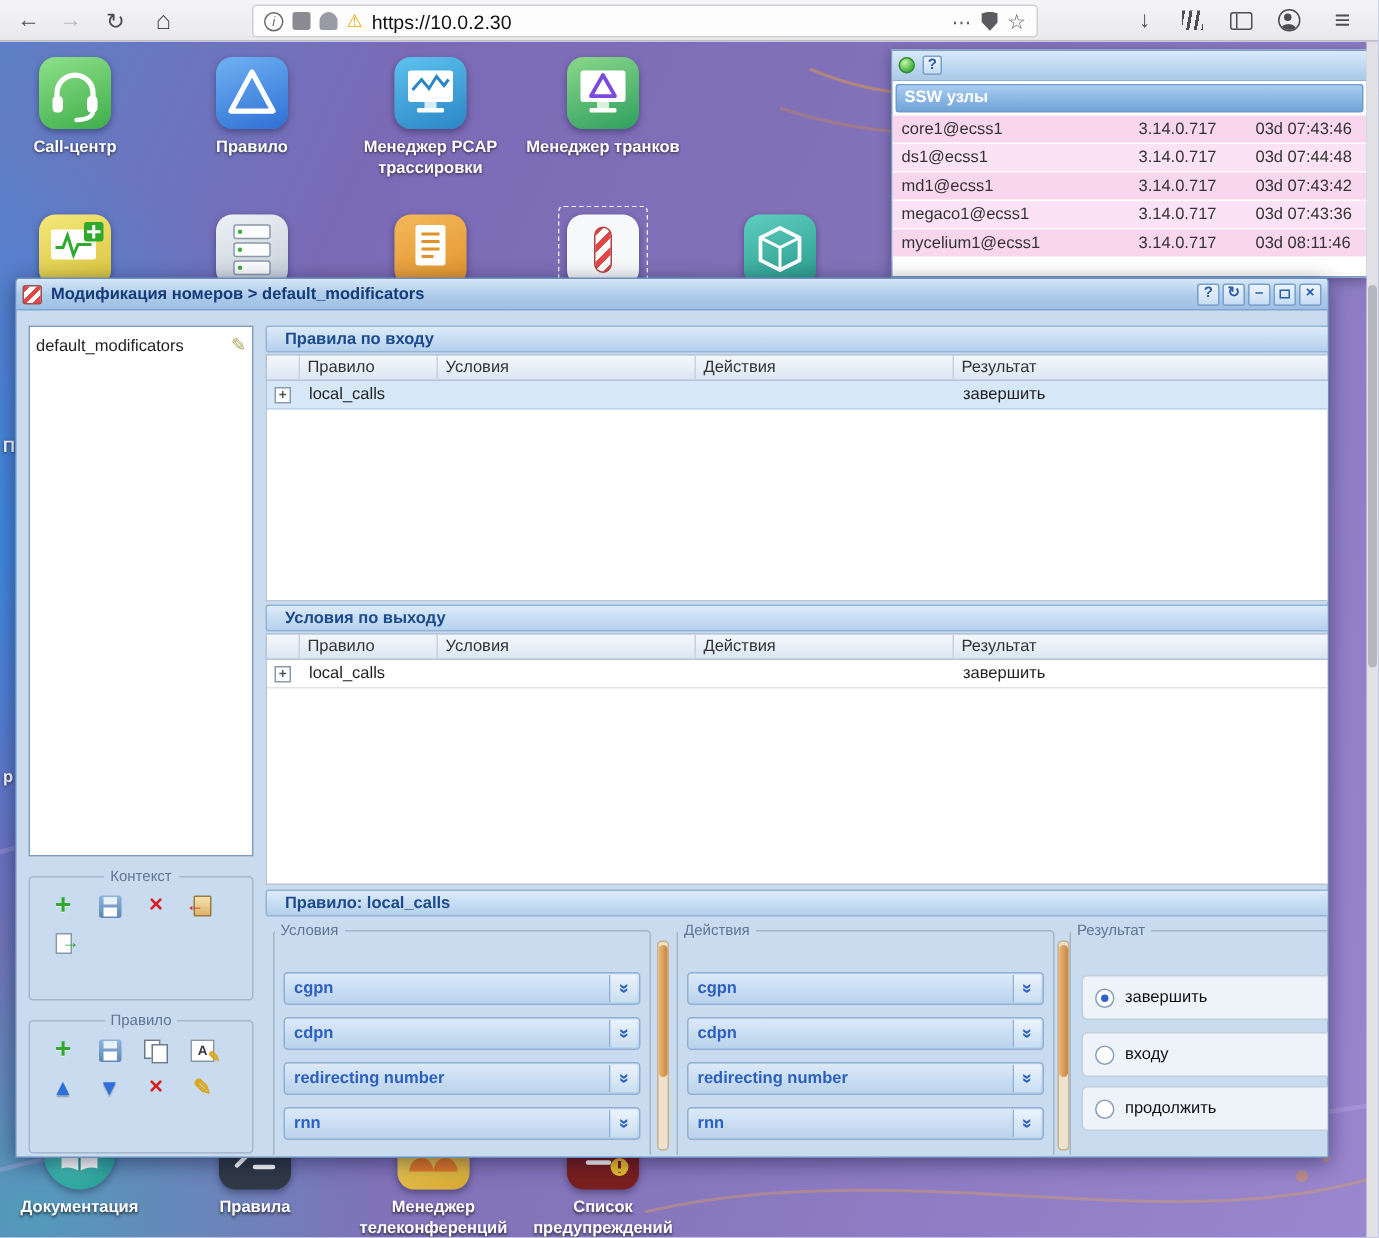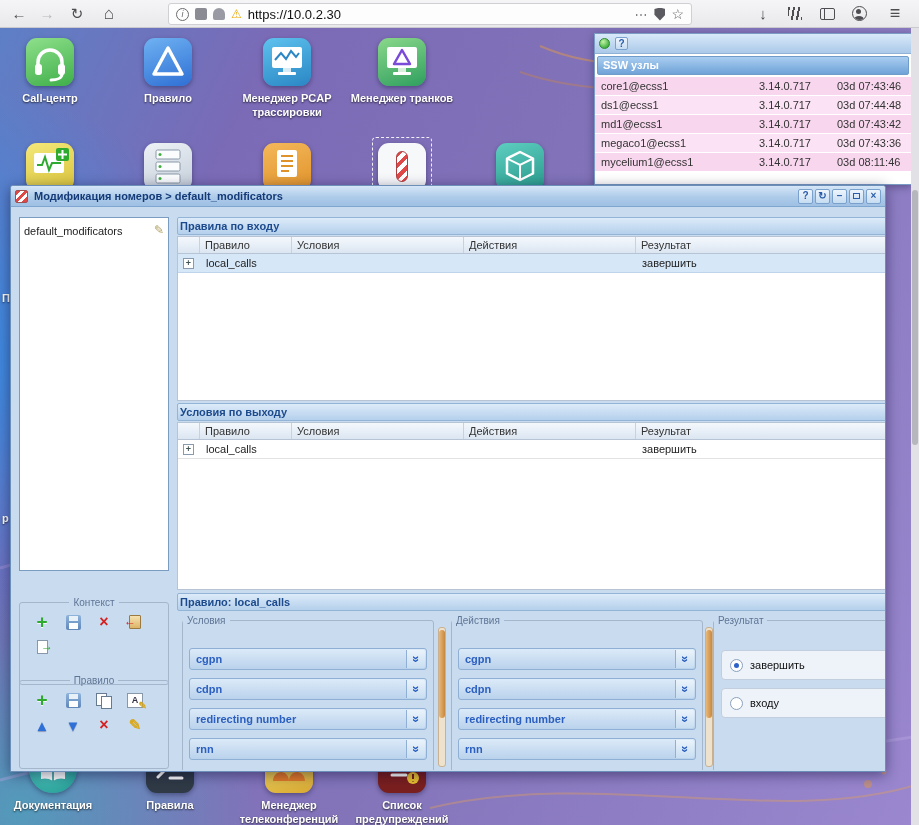--- a/index.html
+++ b/index.html
@@ -96,21 +96,21 @@
 .copy::before{left:0;top:0}
 .copy::after{left:5px;top:3px}
 .door{width:12px;height:14px;background:linear-gradient(#f6e2b0,#ddb468);border:1px solid #9a7a40;border-radius:1px}
 .door-arr{position:absolute;left:1px;top:3px;color:#d62020;font-weight:bold;font-size:12px}
 .pg{width:11px;height:14px;background:#fff;border:1px solid #8898a8}
 .pg-arr{position:absolute;right:1px;top:3px;color:#2faa2f;font-weight:bold;font-size:12px}
 .ab{width:16px;height:15px;background:#fff;border:1px solid #8898a8;font-size:9px;color:#334;display:flex;align-items:center;justify-content:center;font-weight:bold}
 .ab-p{position:absolute;right:0;bottom:0;color:#d8a820;font-size:10px}
 
 .rr{position:absolute;left:166px;top:31px;width:729px;height:553px}
-.hdr{position:absolute;left:0;width:727px;height:18px;background:linear-gradient(#ddebf9,#b4d0ec);border:1px solid #94b4d6;border-radius:2px;font-weight:bold;font-size:11px;color:#1c4a8c;padding-left:2px;line-height:16px}
+.hdr{position:absolute;left:0;width:727px;height:18px;background:linear-gradient(#ddebf9,#b4d0ec);border:1px solid #94b4d6;border-radius:2px;font-weight:bold;font-size:11px;color:#1c4a8c;padding-left:12px;line-height:16px}
 .thead{position:absolute;left:0;width:727px;height:18px;display:flex;background:linear-gradient(#f4f8fc,#dbe6f2);border:1px solid #b6c4d6}
 .th{font-size:11px;color:#333;padding-left:5px;line-height:16px;border-right:1px solid #c6d2e0}
 .th0{width:22px}.th1{width:92px}.th2{width:172px}.th3{width:172px}.th4{flex:1;border-right:none}
 .tbody{position:absolute;left:0;width:727px;background:#fff;border:1px solid #b6c4d6;border-top:none}
 .trow{position:relative;height:19px;font-size:11px;color:#222;border-bottom:1px solid #e2e2e2}
 .trow.sel{background:#d6e7f8;border-bottom:1px solid #bdd4ec}
 .exp{position:absolute;left:5px;top:4px;width:11px;height:11px;border:1px solid #8a9aae;background:#fff;font-size:9px;line-height:9px;text-align:center;color:#455;font-weight:bold}
 .trow .rule{position:absolute;left:28px;top:3px}
 .trow .res{position:absolute;left:464px;top:3px}
 
@@ -354,21 +354,21 @@
       </span>
     </div>
 
     <div class="ctx-list">
       <div class="ctx-item">
         <span>default_modificators</span>
         <span class="lp">✎</span>
       </div>
     </div>
 
-    <fieldset style="left:8px;top:411px;width:150px;height:88px">
+    <fieldset style="left:8px;top:393px;width:150px;height:88px">
       <legend class="cent">Контекст</legend>
       <div class="btnrow">
         <span class="tool">
             <b class="g-plus">+</b>
           </span>
         <span class="tool">
             <span class="fd"></span>
           </span>
         <span class="tool">
             <b class="r-x">×</b>
@@ -523,20 +523,24 @@
         <fieldset style="left:536px;top:2px;width:185px;height:168px">
           <legend>Результат</legend>
           <div class="opt" style="top:24px">
             <span class="radio on"></span>
             <span>завершить</span>
           </div>
           <div class="opt" style="top:62px">
             <span class="radio"></span>
             <span>входу</span>
           </div>
+          <div class="opt" style="top:98px">
+            <span class="radio"></span>
+            <span>продолжить</span>
+          </div>
         </fieldset>
       </div>
     </div>
   </div>
 
   <div class="pscroll">
       <span class="pthumb"></span>
     </div>
 
 </div>

